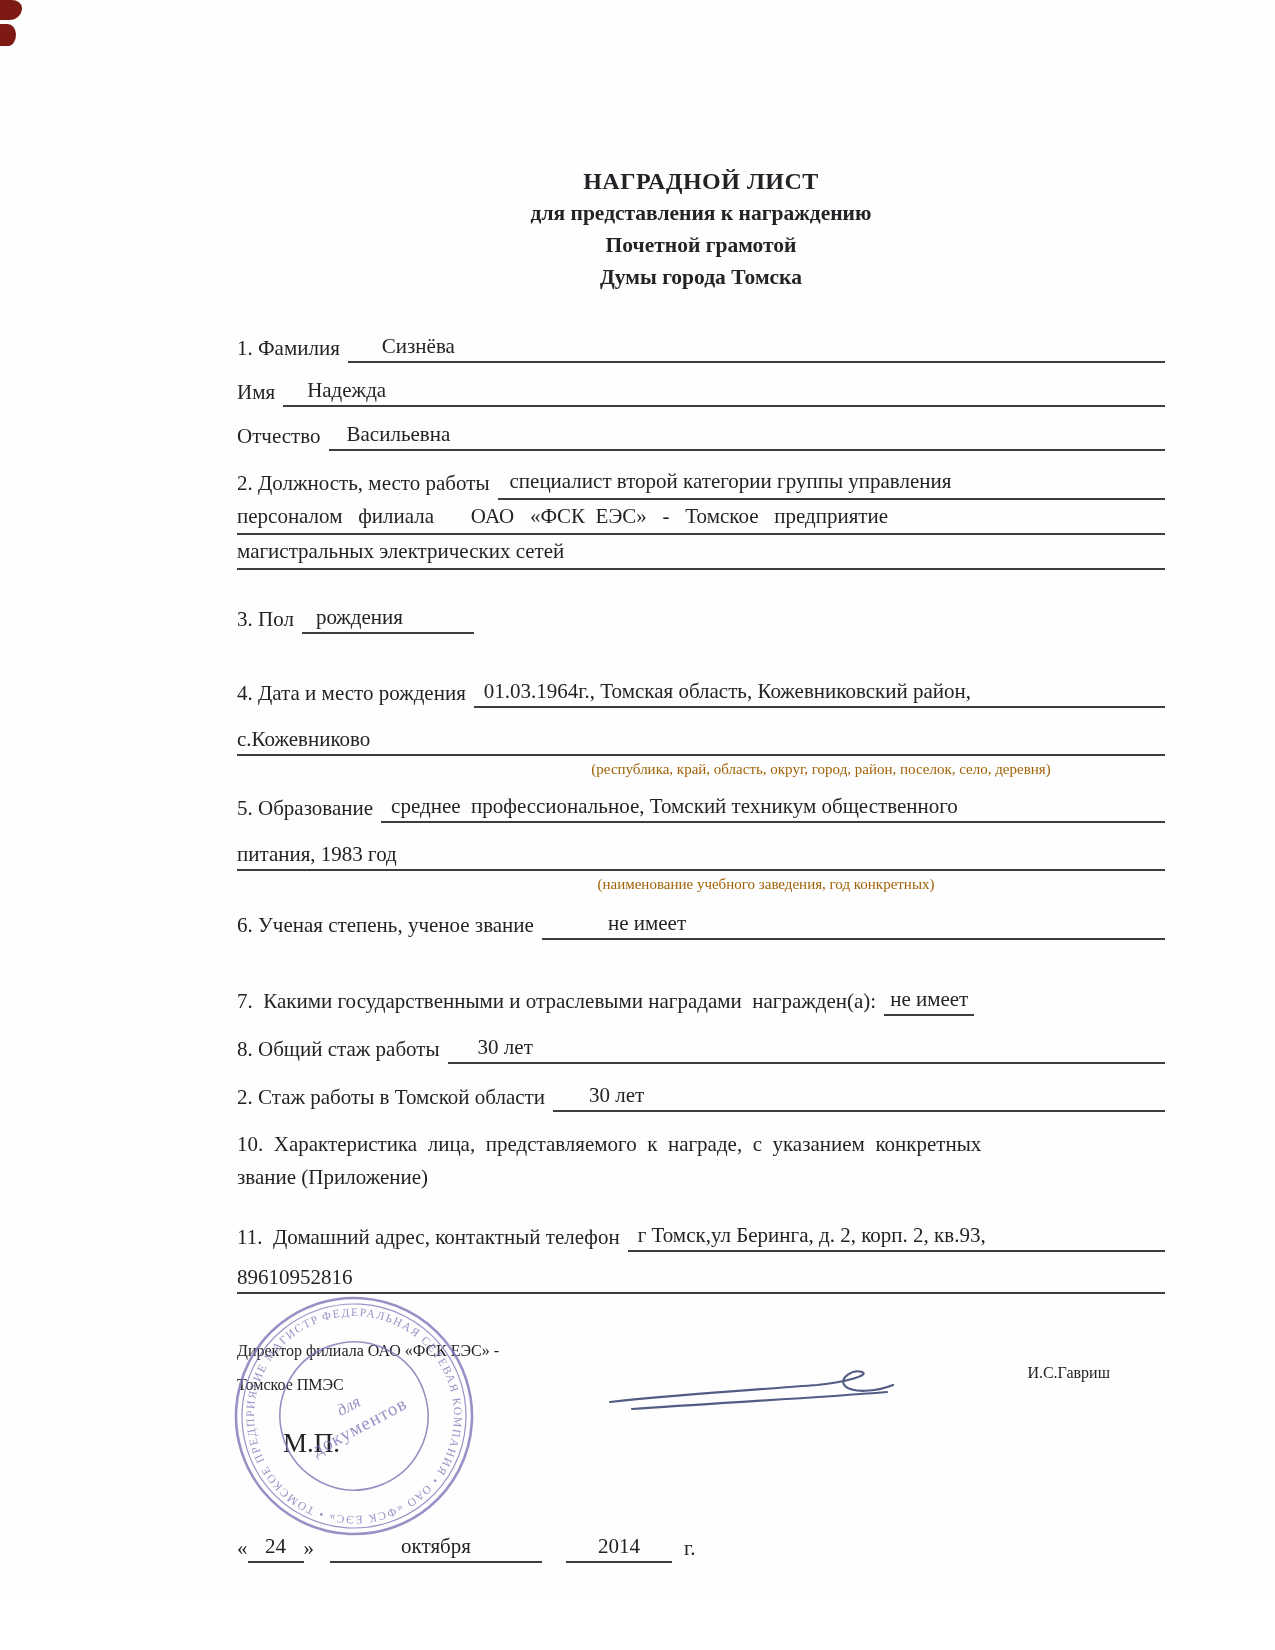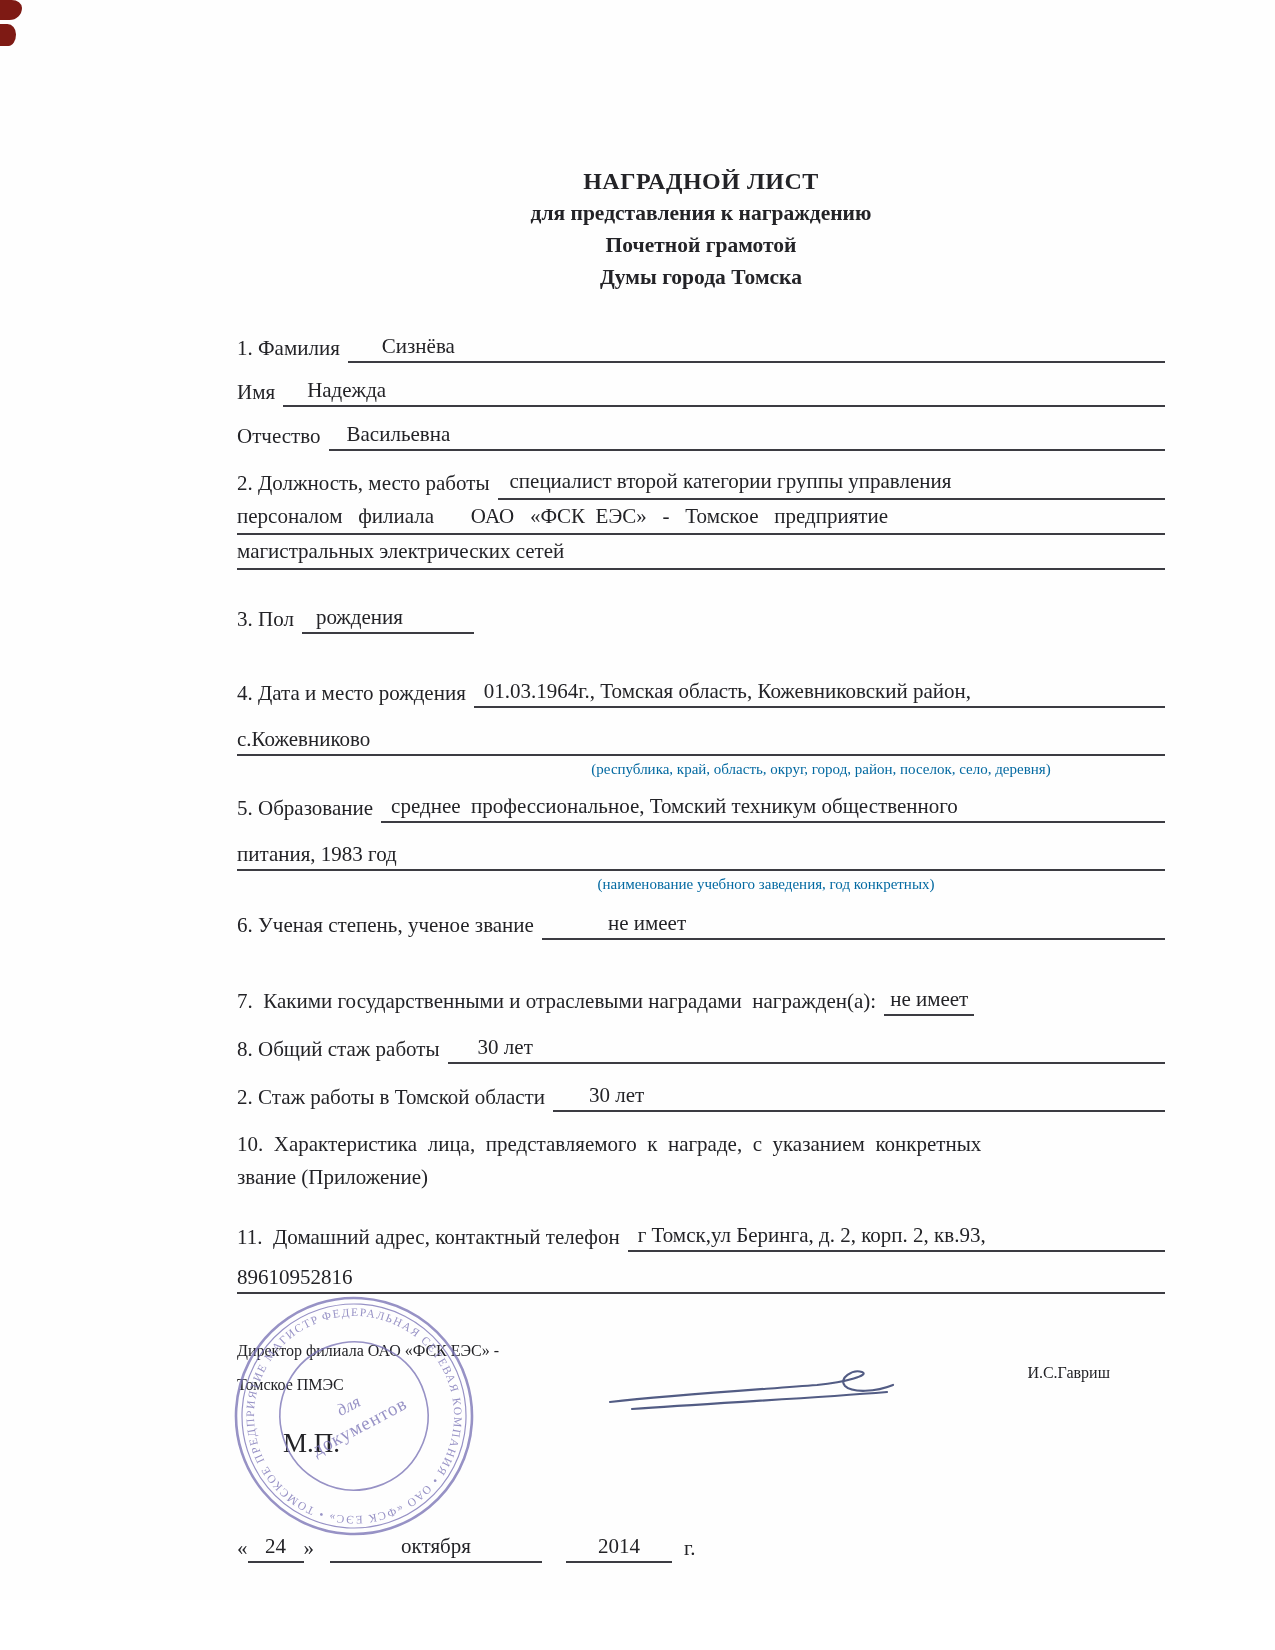--- a/index.html
+++ b/index.html
@@ -15,21 +15,21 @@
   .title-block{margin-top:165px;text-align:center;font-weight:bold;line-height:32px;}
   .title-main{font-size:24px;letter-spacing:.5px;}
   .title-sub{font-size:21.5px;}
   .fline{display:flex;font-size:21px;line-height:30px;align-items:flex-end;}
   .lbl{white-space:pre;}
   .fill{flex:1 1 auto;border-bottom:2px solid #3c3c42;margin-left:8px;min-width:0;}
   .val{white-space:pre-wrap;display:inline-block;}
   .ulv{border-bottom:2px solid #3c3c42;white-space:pre-wrap;}
   .full-ul{border-bottom:2px solid #3c3c42;font-size:21px;line-height:33px;white-space:pre-wrap;}
   .plain{font-size:21px;line-height:33px;white-space:pre-wrap;}
-  .hint{font-size:15px;line-height:20px;color:#0369a1;text-align:center;}
+  .hint{font-size:15px;line-height:20px;color:#a16207;text-align:center;}
   .center{text-align:center;}
   .sig-row{display:flex;justify-content:space-between;font-size:16px;line-height:34px;position:relative;}
   .sig-name{margin-top:22px;padding-right:55px;white-space:pre;}
   .signature-svg{position:absolute;left:365px;top:28px;}
   .mp{font-size:27px;margin:26px 0 0 46px;}
   .date-line{margin-top:72px;}
   .stamp{position:absolute;left:228px;top:1290px;opacity:.78;pointer-events:none;z-index:5;}
   .artifact{position:absolute;background:#7e1a14;}
   .artifact1{left:0;top:0;width:22px;height:20px;border-radius:0 70% 85% 0 / 0 60% 90% 0;}
   .artifact2{left:0;top:24px;width:16px;height:22px;border-radius:0 80% 70% 0 / 0 70% 80% 0;}

